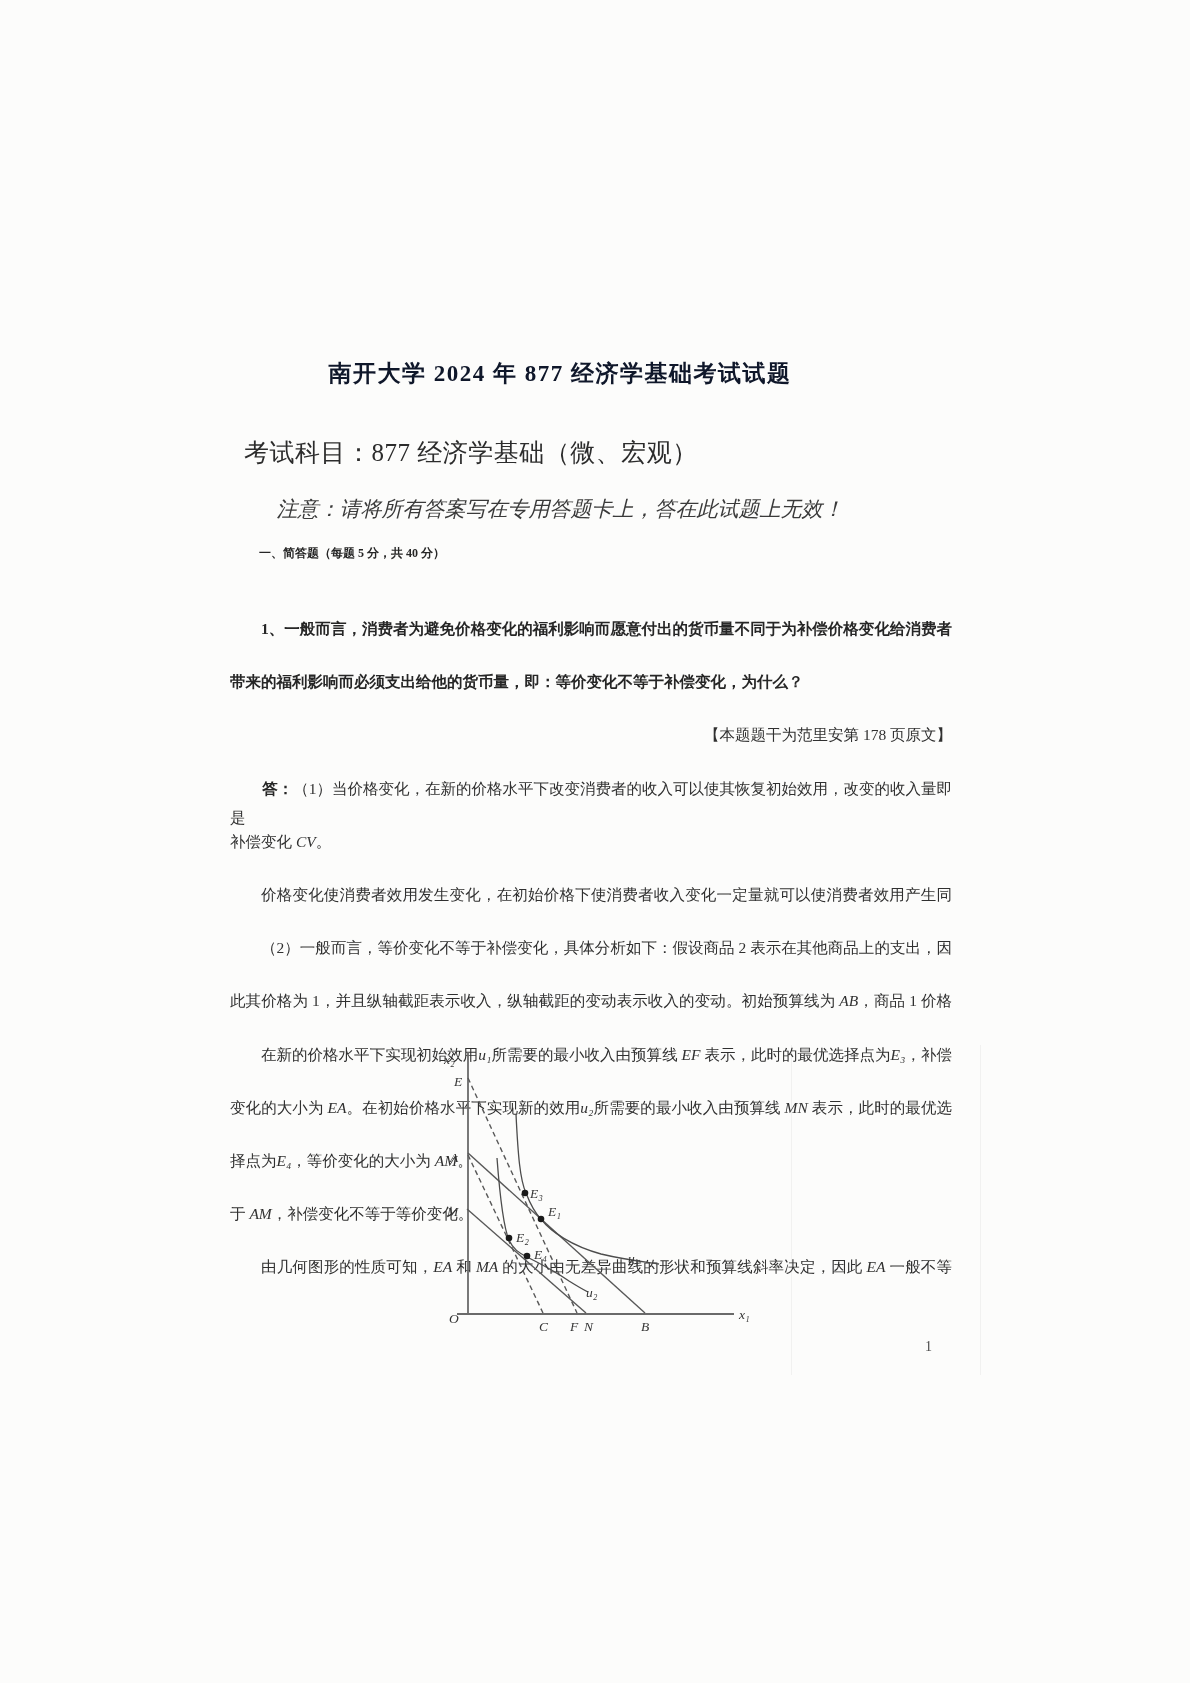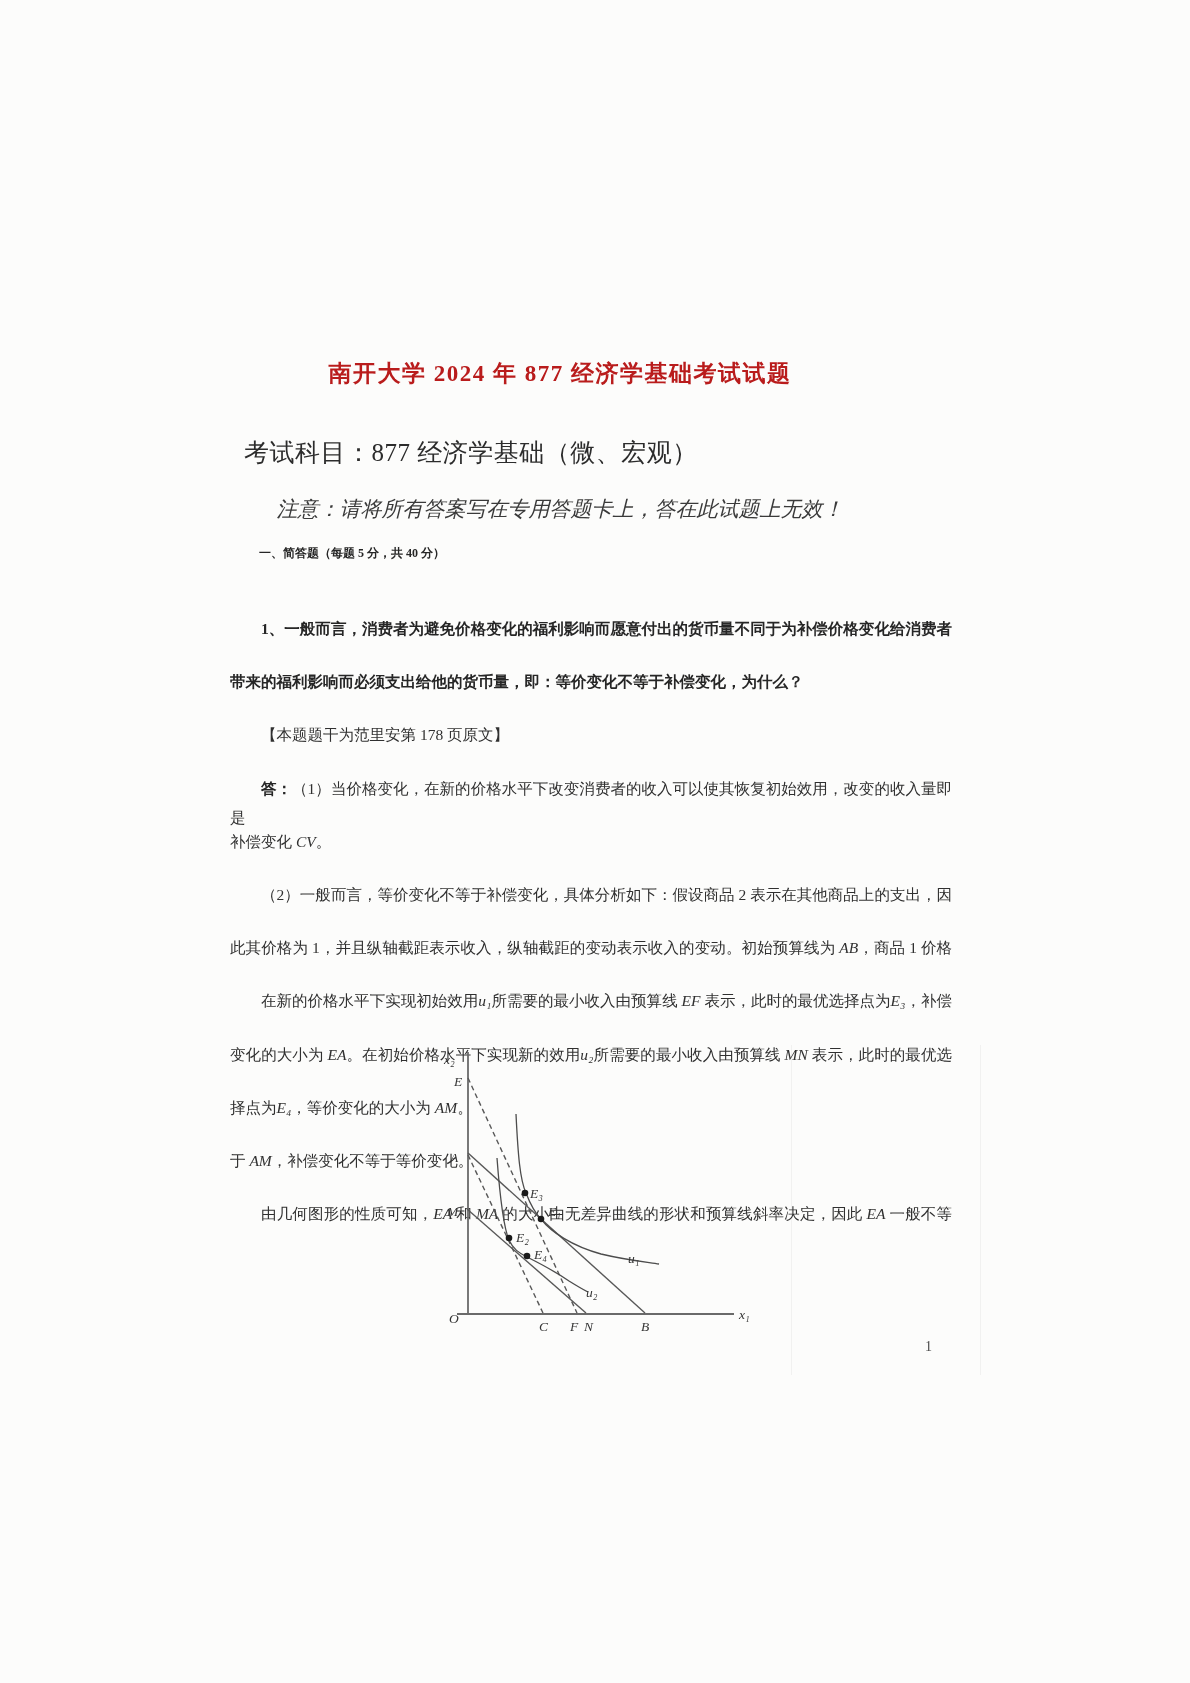--- a/index.html
+++ b/index.html
@@ -5,41 +5,41 @@
   html,body { margin:0; padding:0; background:#ffffff; }
   .page {
     position:relative; width:1190px; height:1683px;
     background:#fcfcfb; overflow:hidden;
     font-family:"Liberation Serif","DejaVu Serif",serif;
     color:#2e2e2e;
   }
   .title {
     position:absolute; left:230px; top:358px; width:660px;
     text-align:center; font-size:23px; font-weight:bold; letter-spacing:1.5px;
-    color:#b91c1c;
+    color:#0f172a;
   }
   .subject {
     position:absolute; left:244px; top:436px; font-size:25px; color:#2c2c2c;
     letter-spacing:0.5px;
   }
   .notice {
     position:absolute; left:230px; top:495px; width:660px; text-align:center;
     font-style:italic; font-size:21px; color:#3a3a3a;
   }
   .section-heading {
     position:absolute; left:259px; top:545px; font-size:12px; font-weight:bold;
     color:#262626;
   }
   .body-text {
     position:absolute; left:230px; top:590px; width:722px;
     font-size:15.5px; line-height:29.2px; color:#303030;
   }
   .line { height:29.2px; white-space:nowrap;margin-top:24px; }
   .line.fill { text-align:justify; text-align-last:justify; white-space:normal; }
-  .line.indent { text-indent:31px; }
+  .line.indent { text-indent:31px;text-align:right; }
   .line.bold { font-weight:bold; color:#262626; }
   .ans-label { font-weight:bold; color:#262626; }
   .figure { position:absolute; left:428px; top:1028px; width:344px; height:344px; }
   .figure svg { width:100%; height:100%; }
   .axis   { stroke:#6a6a6a; stroke-width:1.8; fill:none; }
   .bline  { stroke:#585858; stroke-width:1.4; fill:none; }
   .bline.dash { stroke-dasharray:5 3.5; }
   .icurve { stroke:#4c4c4c; stroke-width:1.3; fill:none; }
   .dot    { fill:#1a1a1a; stroke:none; }
   .flabel {
@@ -67,20 +67,21 @@
   <div class="notice">注意：请将所有答案写在专用答题卡上，答在此试题上无效！</div>
 
   <div class="section-heading">一、简答题（每题 5 分，共 40 分）</div>
 
   <div class="body-text">
     <div class="line bold indent fill rich">1、一般而言，消费者为避免价格变化的福利影响而愿意付出的货币量不同于为补偿价格变化给消费者</div>
     <div class="line bold rich">带来的福利影响而必须支出给他的货币量，即：等价变化不等于补偿变化，为什么？</div>
     <div class="line indent rich">【本题题干为范里安第 178 页原文】</div>
     <div class="line indent fill"><span class="ans-label">答：</span><span class="rich">（1）当价格变化，在新的价格水平下改变消费者的收入可以使其恢复初始效用，改变的收入量即是</span></div>
     <div class="line rich">补偿变化 <i>CV</i>。</div>
+    <div class="line indent fill rich">价格变化使消费者效用发生变化，在初始价格下使消费者收入变化一定量就可以使消费者效用产生同</div>
     <div class="line indent fill rich">（2）一般而言，等价变化不等于补偿变化，具体分析如下：假设商品 2 表示在其他商品上的支出，因</div>
     <div class="line fill rich">此其价格为 1，并且纵轴截距表示收入，纵轴截距的变动表示收入的变动。初始预算线为 <i>AB</i>，商品 1 价格</div>
     <div class="line indent fill rich">在新的价格水平下实现初始效用<i>u₁</i>所需要的最小收入由预算线 <i>EF</i> 表示，此时的最优选择点为<i>E₃</i>，补偿</div>
     <div class="line fill rich">变化的大小为 <i>EA</i>。在初始价格水平下实现新的效用<i>u₂</i>所需要的最小收入由预算线 <i>MN</i> 表示，此时的最优选</div>
     <div class="line rich">择点为<i>E₄</i>，等价变化的大小为 <i>AM</i>。</div>
     <div class="line rich">于 <i>AM</i>，补偿变化不等于等价变化。</div>
     <div class="line indent fill rich">由几何图形的性质可知，<i>EA</i> 和 <i>MA</i> 的大小由无差异曲线的形状和预算线斜率决定，因此 <i>EA</i> 一般不等</div>
   </div>
 
   <div class="figure">

